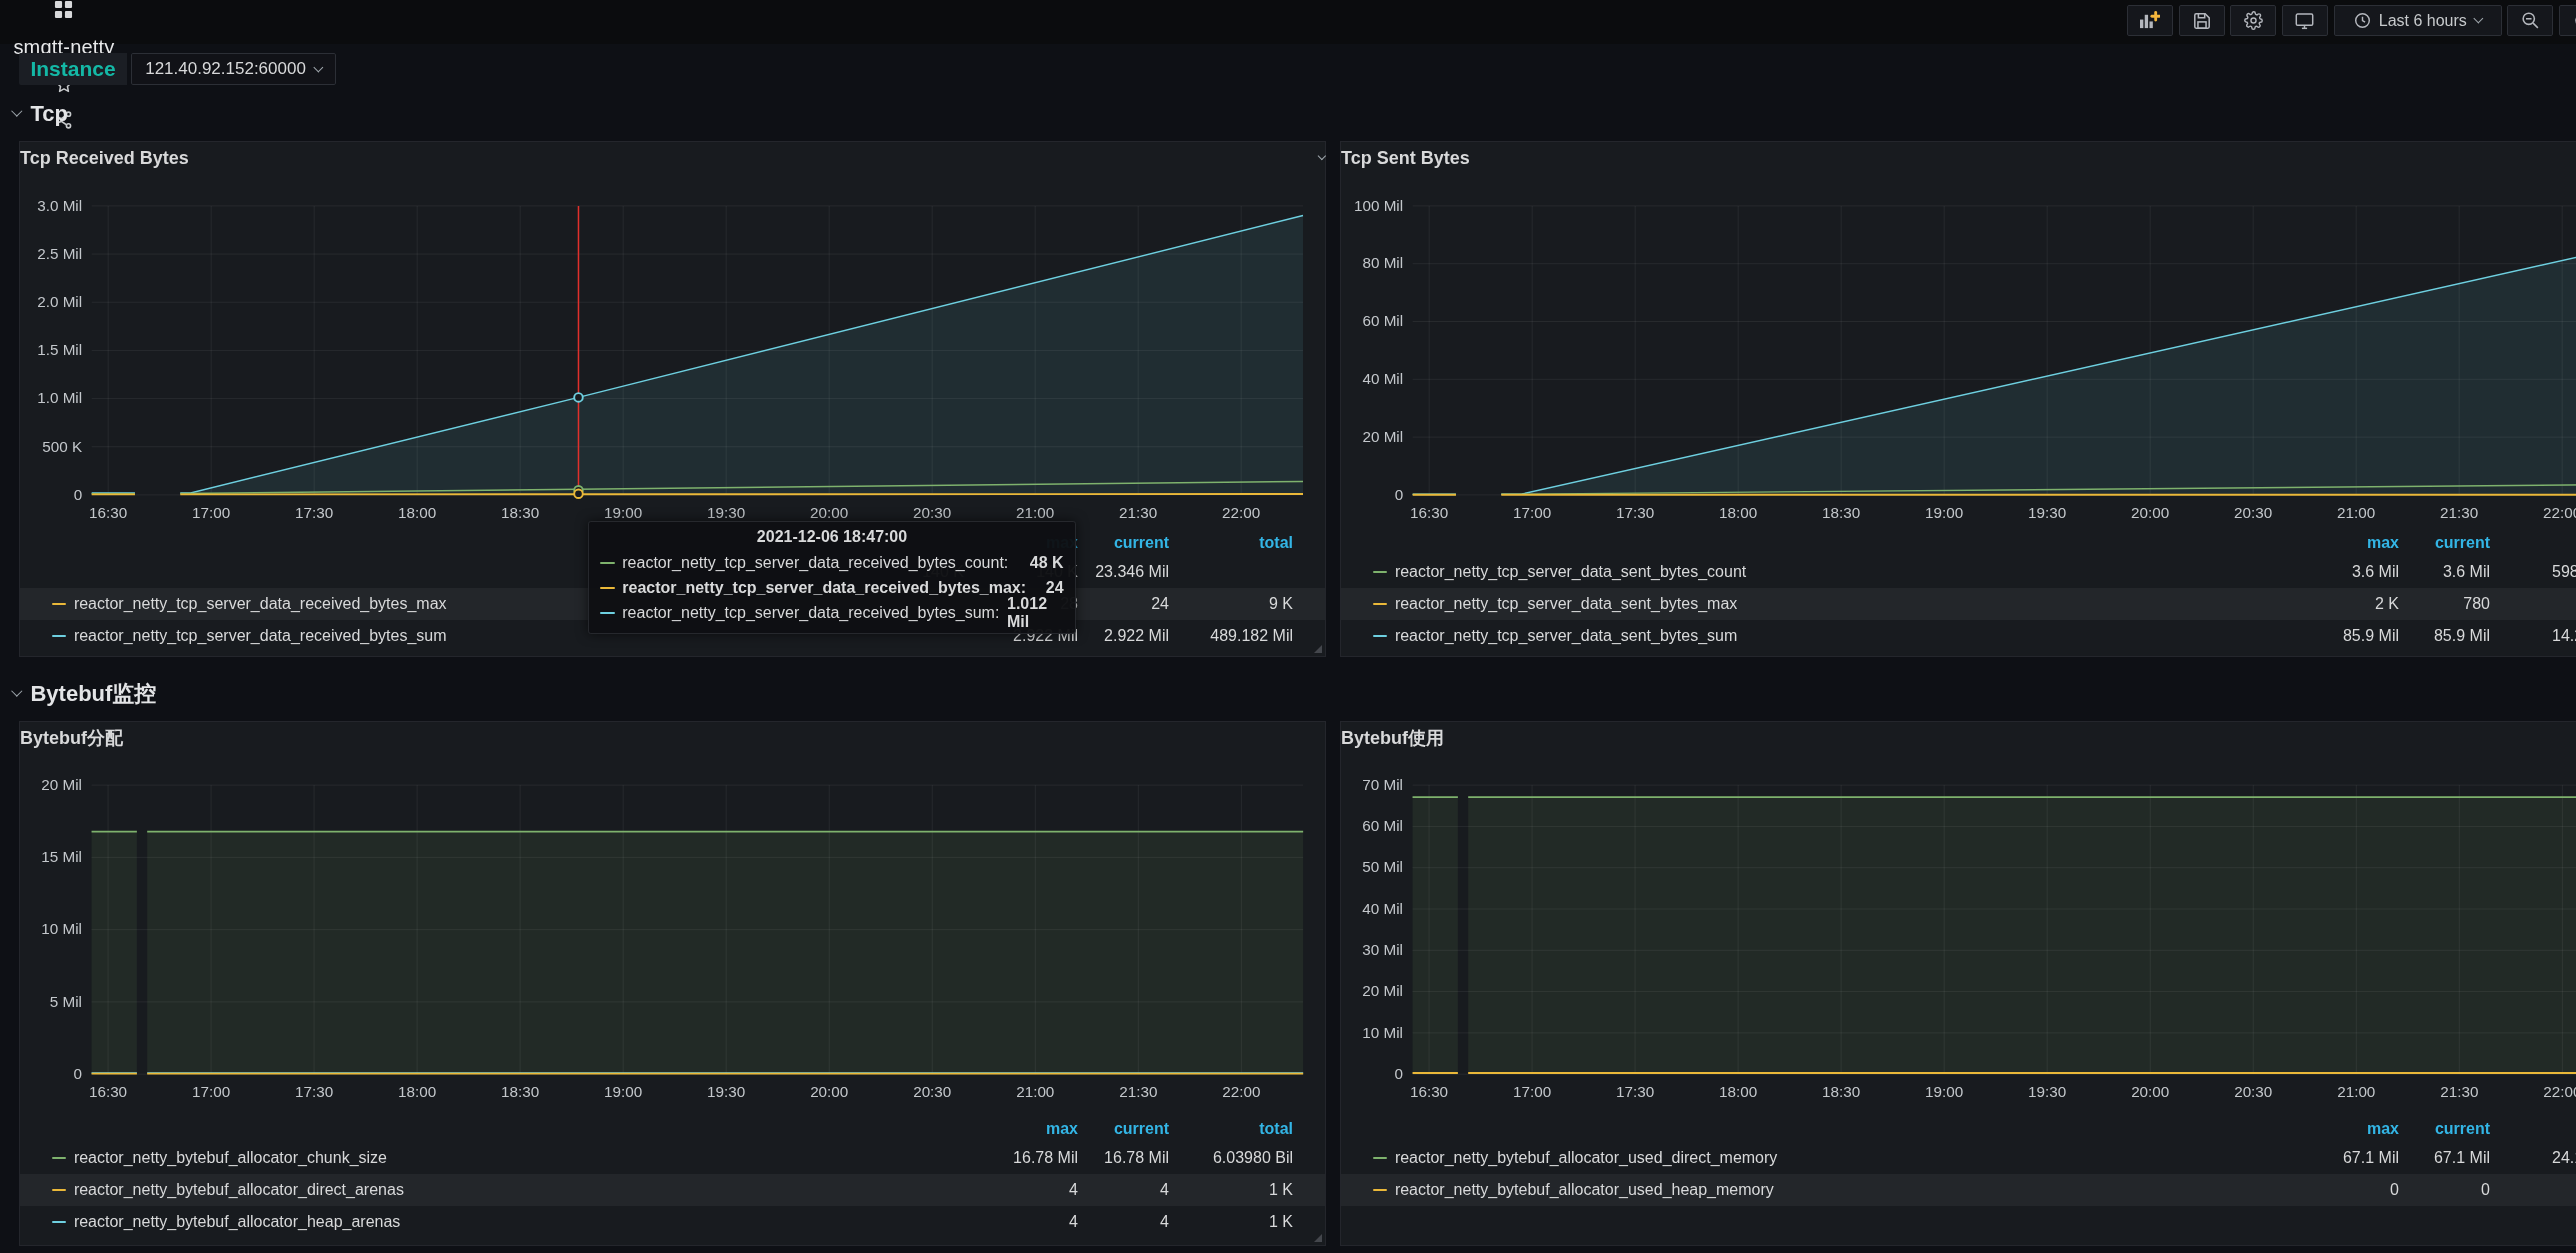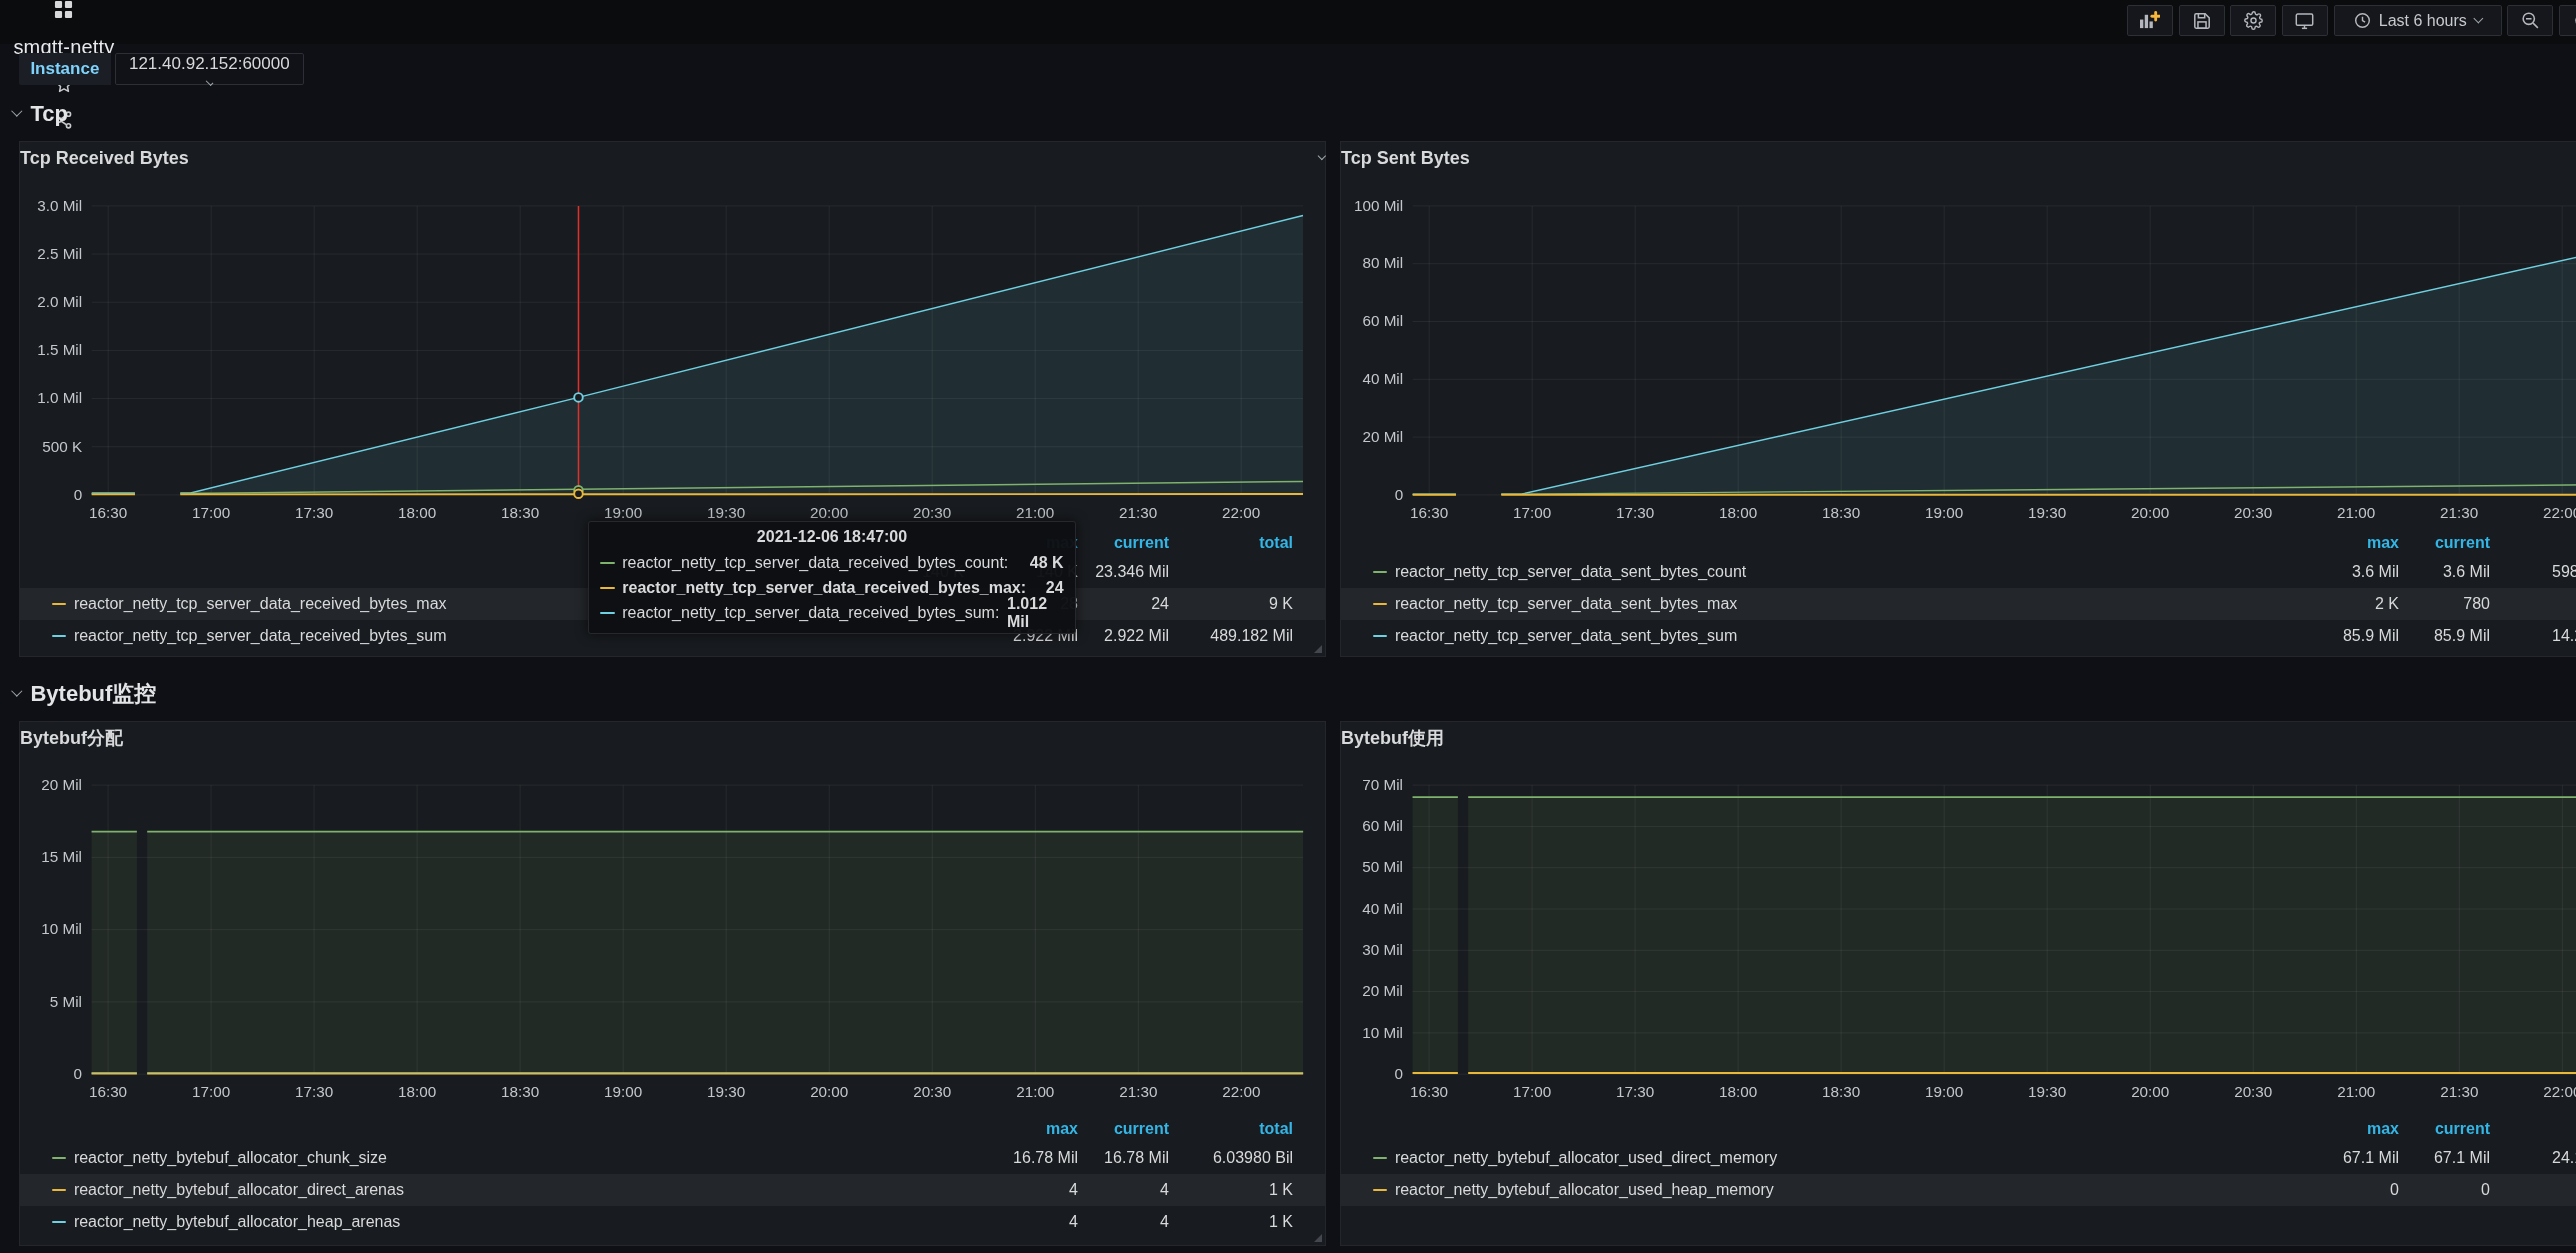--- a/index.html
+++ b/index.html
@@ -9,24 +9,24 @@
   .tb-left { position:absolute; left:13.4px; top:0; height:44px; display:flex; align-items:center; gap:17px;flex-direction:column; }
   .dash-title { font-size:20px; font-weight:500; color:#e8e9ea; letter-spacing:0.2px; }
   .icon-btn { display:flex; align-items:center; justify-content:center; color:#9fa7ad; cursor:pointer; }
   .tb-right { position:absolute; right:-29px; top:4.8px; display:flex; gap:5.7px; }
   .tb-btn { height:31.5px; min-width:46px; padding:0 11.4px; background:#15171c; border:1px solid #2c2f36;
     border-radius:1.9px; display:flex; align-items:center; justify-content:center; gap:8px; color:#b4b7bd; }
   .tb-time { min-width:168px; font-size:16px; color:#c7cacc; }
   .chev { width:6.7px; height:6.7px; border-right:1.9px solid #9fa7ad; border-bottom:1.9px solid #9fa7ad;
     transform:rotate(45deg); display:inline-block; margin-top:-3.8px; }
   .varbar { position:absolute; left:19px; top:53px; display:flex; height:32px; }
-  .var-label { background:#1b1e24; color:#7dd3fc; font-size:17px; font-weight:700;
+  .var-label { background:#1b1e24; color:#14b8a6; font-size:21px; font-weight:700;
     display:flex; align-items:center; padding:0 11.4px; border-radius:1.9px 0 0 1.9px; }
   .var-value { margin-left:3.8px; background:#111217; border:1px solid #2c2f36; color:#d8d9da;
-    font-size:17px; display:flex; align-items:center; gap:9.5px; padding:0 13.4px; border-radius:1.9px;flex-direction:column; }
+    font-size:17px; display:flex; align-items:center; gap:9.5px; padding:0 13.4px; border-radius:1.9px; }
   .section-hdr { position:absolute; display:flex; align-items:center; gap:9.5px; color:#e3e4e6;
     font-size:22px; font-weight:700; cursor:pointer; }
   .section-hdr .chev { width:7.6px; height:7.6px; margin-top:-5.7px; }
   .panel { position:absolute; width:1307px; background:#181b1f; border:1px solid #24262c; }
   .p12 { height:516px; } .p34 { height:525px; }
   .ptitle { position:absolute; left:0; right:0; top:0; height:32px; display:flex; align-items:center;
     justify-content:space-between; gap:8.6px; font-size:18px; font-weight:600; color:#d8d9da; cursor:pointer; z-index:2; }
   .tchev { display:none; }
   .panel.has-caret .tchev { display:inline-block; width:5.7px; height:5.7px; }
   svg.chart { position:absolute; left:0; top:0; }

